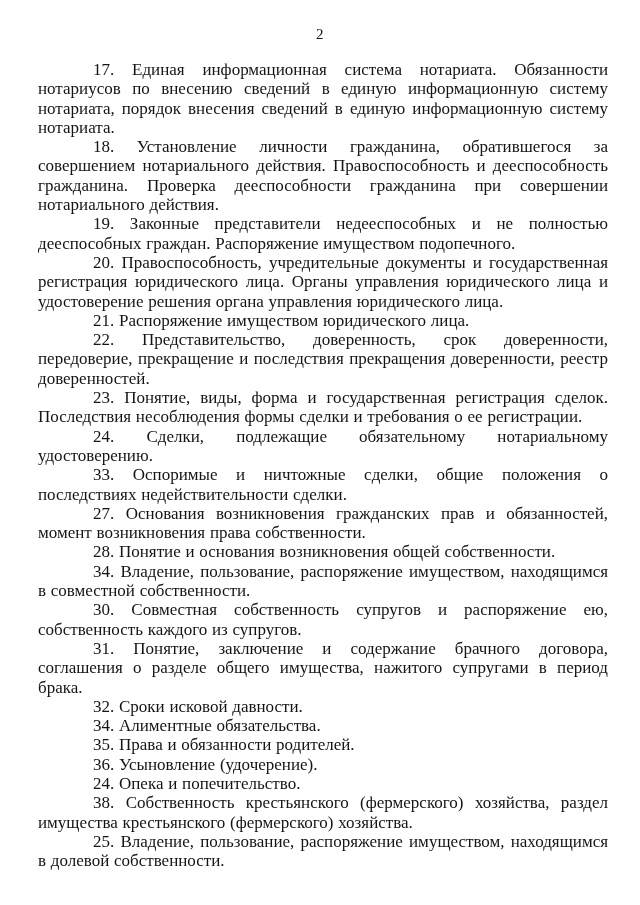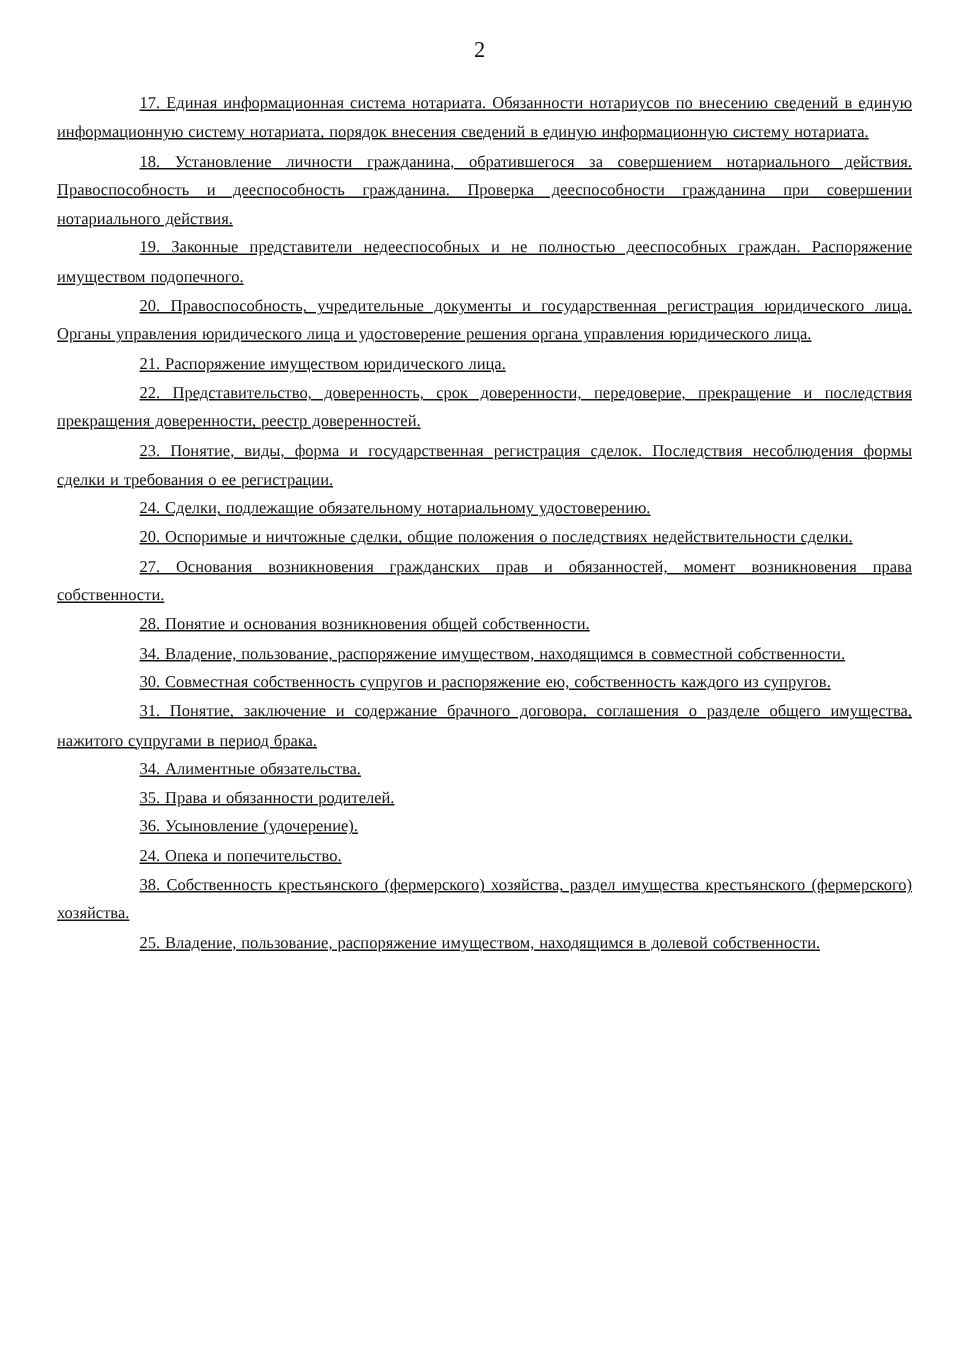--- a/index.html
+++ b/index.html
@@ -17,23 +17,22 @@
     color: #141414;
   }
   .page-number {
     padding-top: 26px;
     text-align: center;
     font-size: 15px;
     letter-spacing: 0.5px;
   }
   .content {
     margin: 17px 32px 0 38px;
-    font-size: 11px;
+    font-size: 17px;
     line-height: 19.3px;
-    text-decoration: underline;
   }
   .para {
     margin: 0;
     text-indent: 55px;
     text-align: justify;
     text-align-last: left;
     word-spacing: 0.5px;
   }
 </style>
 </head>
@@ -43,26 +42,27 @@
   <div class="page-number">2</div>
   <div class="content">
       <p class="para">17. Единая информационная система нотариата. Обязанности нотариусов по внесению сведений в единую информационную систему нотариата, порядок внесения сведений в единую информационную систему нотариата.</p>
       <p class="para">18. Установление личности гражданина, обратившегося за совершением нотариального действия. Правоспособность и дееспособность гражданина. Проверка дееспособности гражданина при совершении нотариального действия.</p>
       <p class="para">19. Законные представители недееспособных и не полностью дееспособных граждан. Распоряжение имуществом подопечного.</p>
       <p class="para">20. Правоспособность, учредительные документы и государственная регистрация юридического лица. Органы управления юридического лица и удостоверение решения органа управления юридического лица.</p>
       <p class="para">21. Распоряжение имуществом юридического лица.</p>
       <p class="para">22. Представительство, доверенность, срок доверенности, передоверие, прекращение и последствия прекращения доверенности, реестр доверенностей.</p>
       <p class="para">23. Понятие, виды, форма и государственная регистрация сделок. Последствия несоблюдения формы сделки и требования о ее регистрации.</p>
       <p class="para">24. Сделки, подлежащие обязательному нотариальному удостоверению.</p>
-      <p class="para">20. Оспоримые и ничтожные сделки, общие положения о последствиях недействительности сделки.</p>
+      <p class="para">33. Оспоримые и ничтожные сделки, общие положения о последствиях недействительности сделки.</p>
       <p class="para">27. Основания возникновения гражданских прав и обязанностей, момент возникновения права собственности.</p>
       <p class="para">28. Понятие и основания возникновения общей собственности.</p>
       <p class="para">34. Владение, пользование, распоряжение имуществом, находящимся в совместной собственности.</p>
       <p class="para">30. Совместная собственность супругов и распоряжение ею, собственность каждого из супругов.</p>
       <p class="para">31. Понятие, заключение и содержание брачного договора, соглашения о разделе общего имущества, нажитого супругами в период брака.</p>
+      <p class="para">32. Сроки исковой давности.</p>
       <p class="para">34. Алиментные обязательства.</p>
       <p class="para">35. Права и обязанности родителей.</p>
       <p class="para">36. Усыновление (удочерение).</p>
       <p class="para">24. Опека и попечительство.</p>
       <p class="para">38. Собственность крестьянского (фермерского) хозяйства, раздел имущества крестьянского (фермерского) хозяйства.</p>
       <p class="para">25. Владение, пользование, распоряжение имуществом, находящимся в долевой собственности.</p>
     </div>
 </div>
 
 </body></html>

